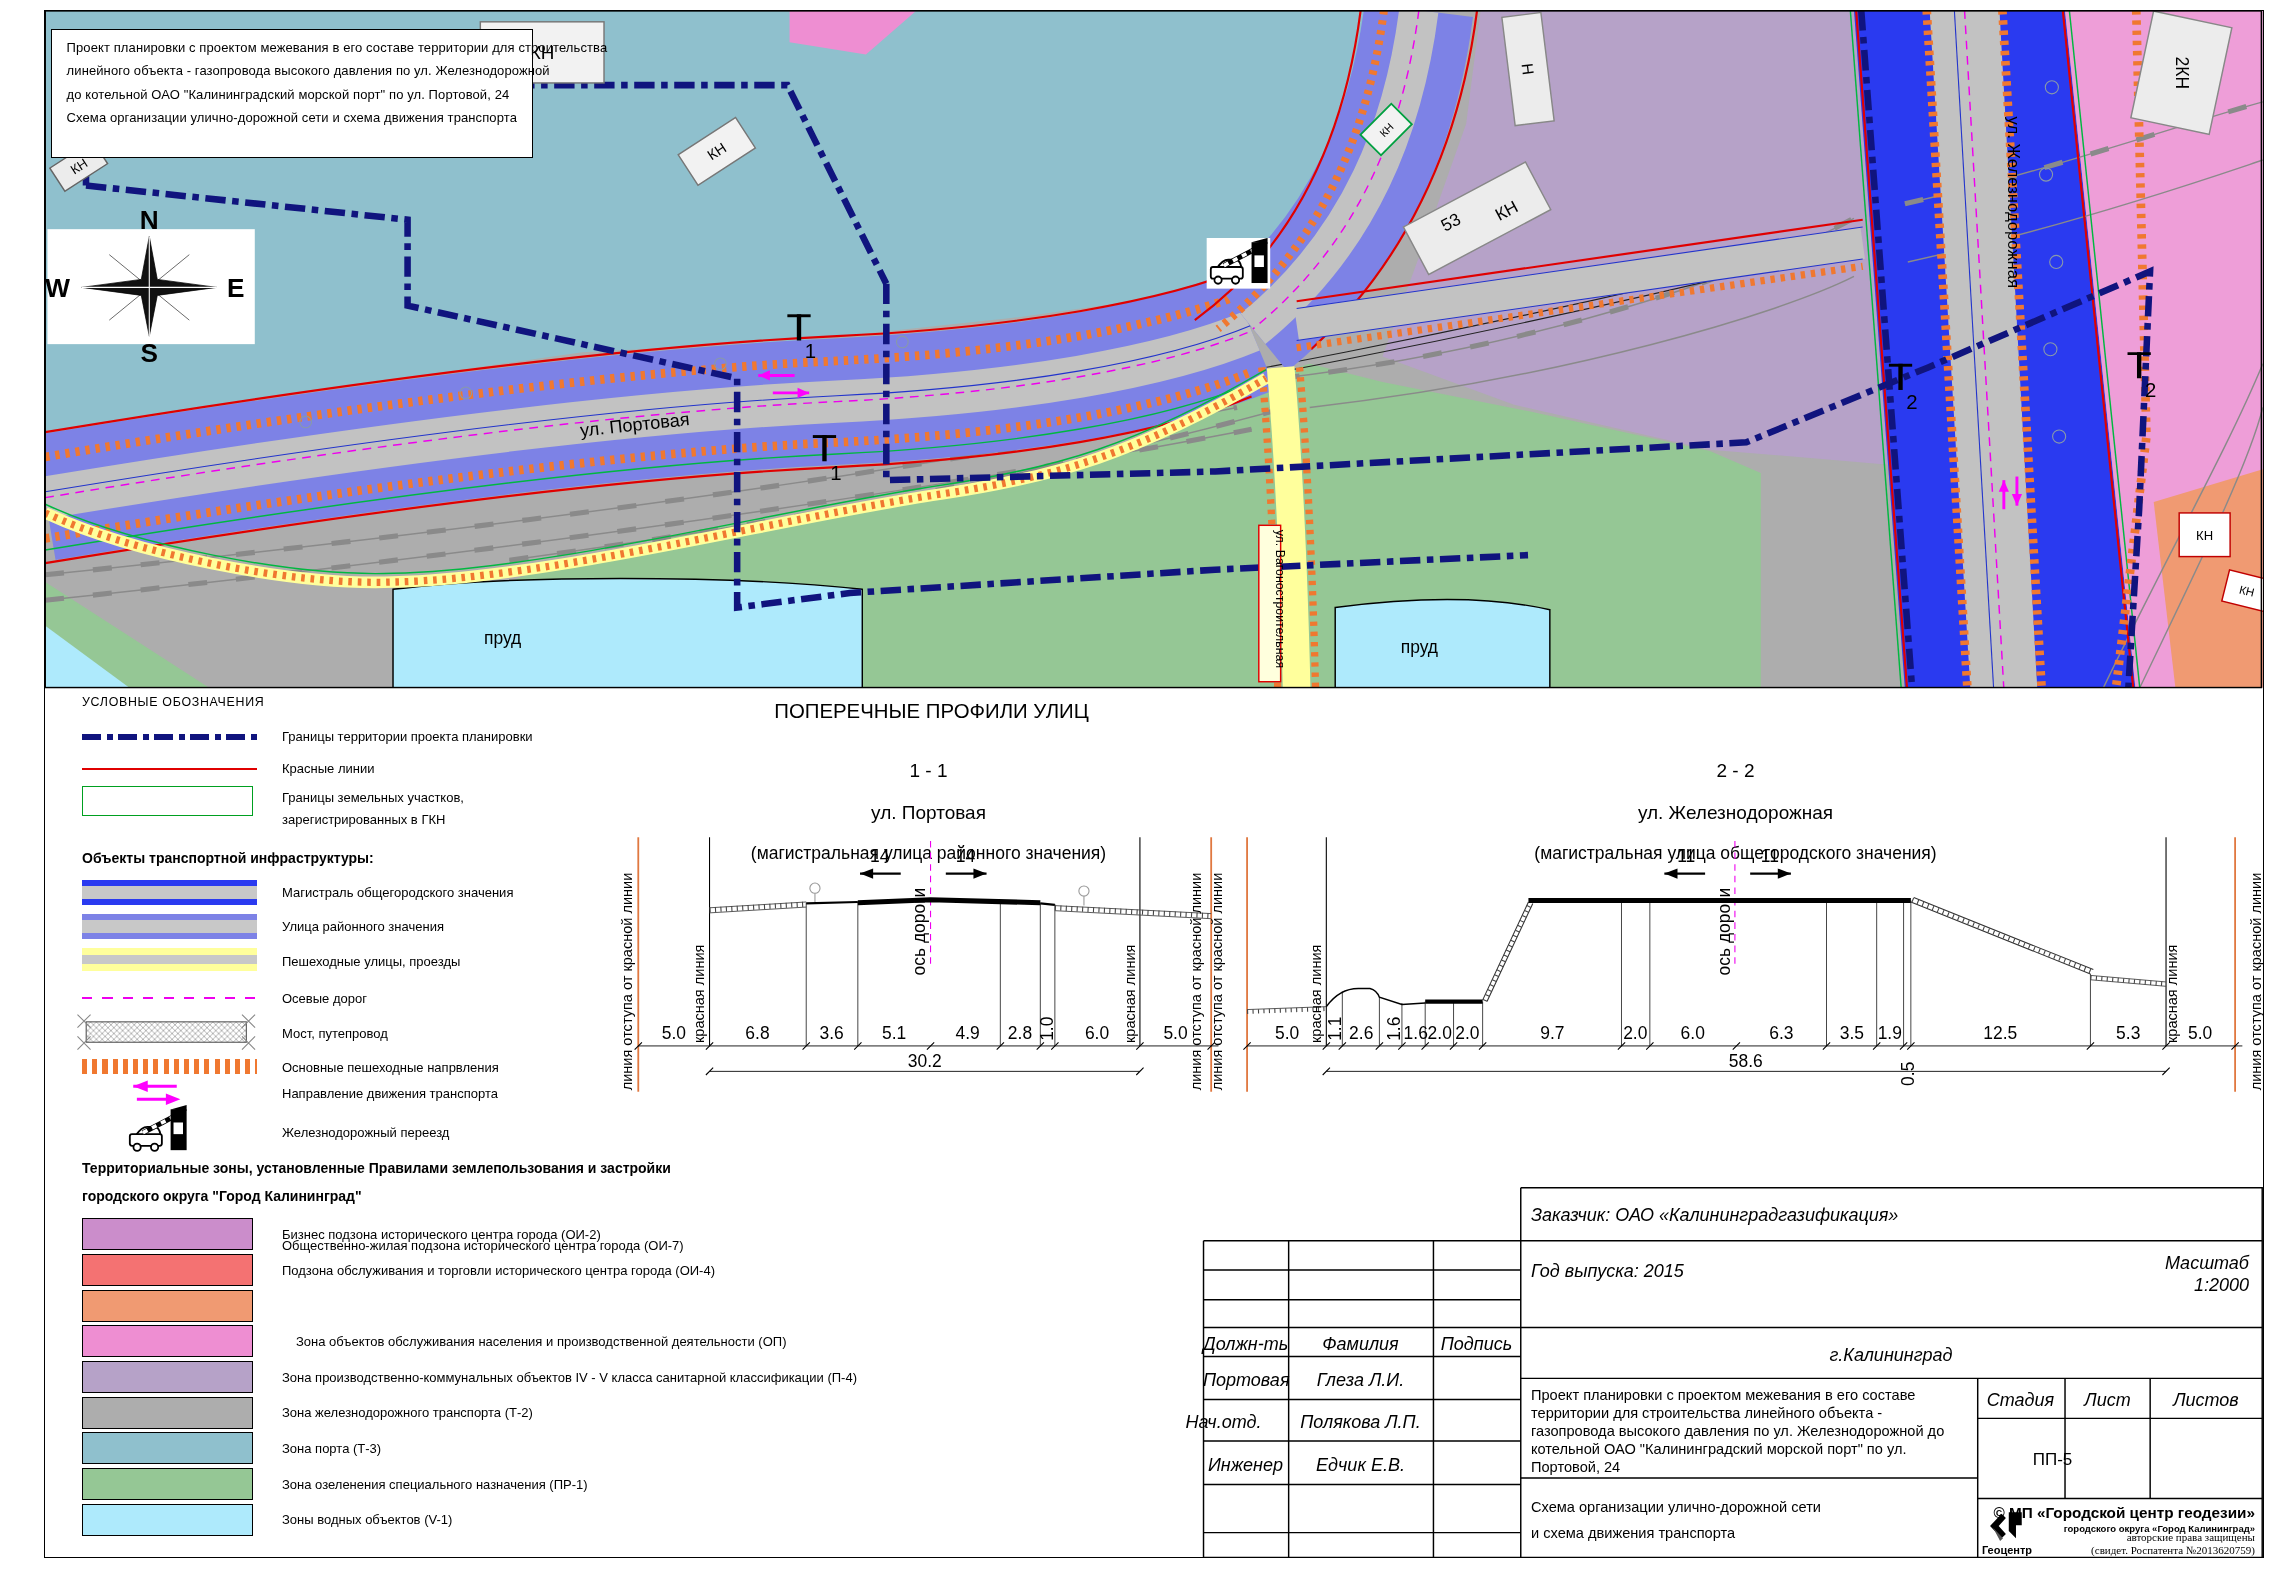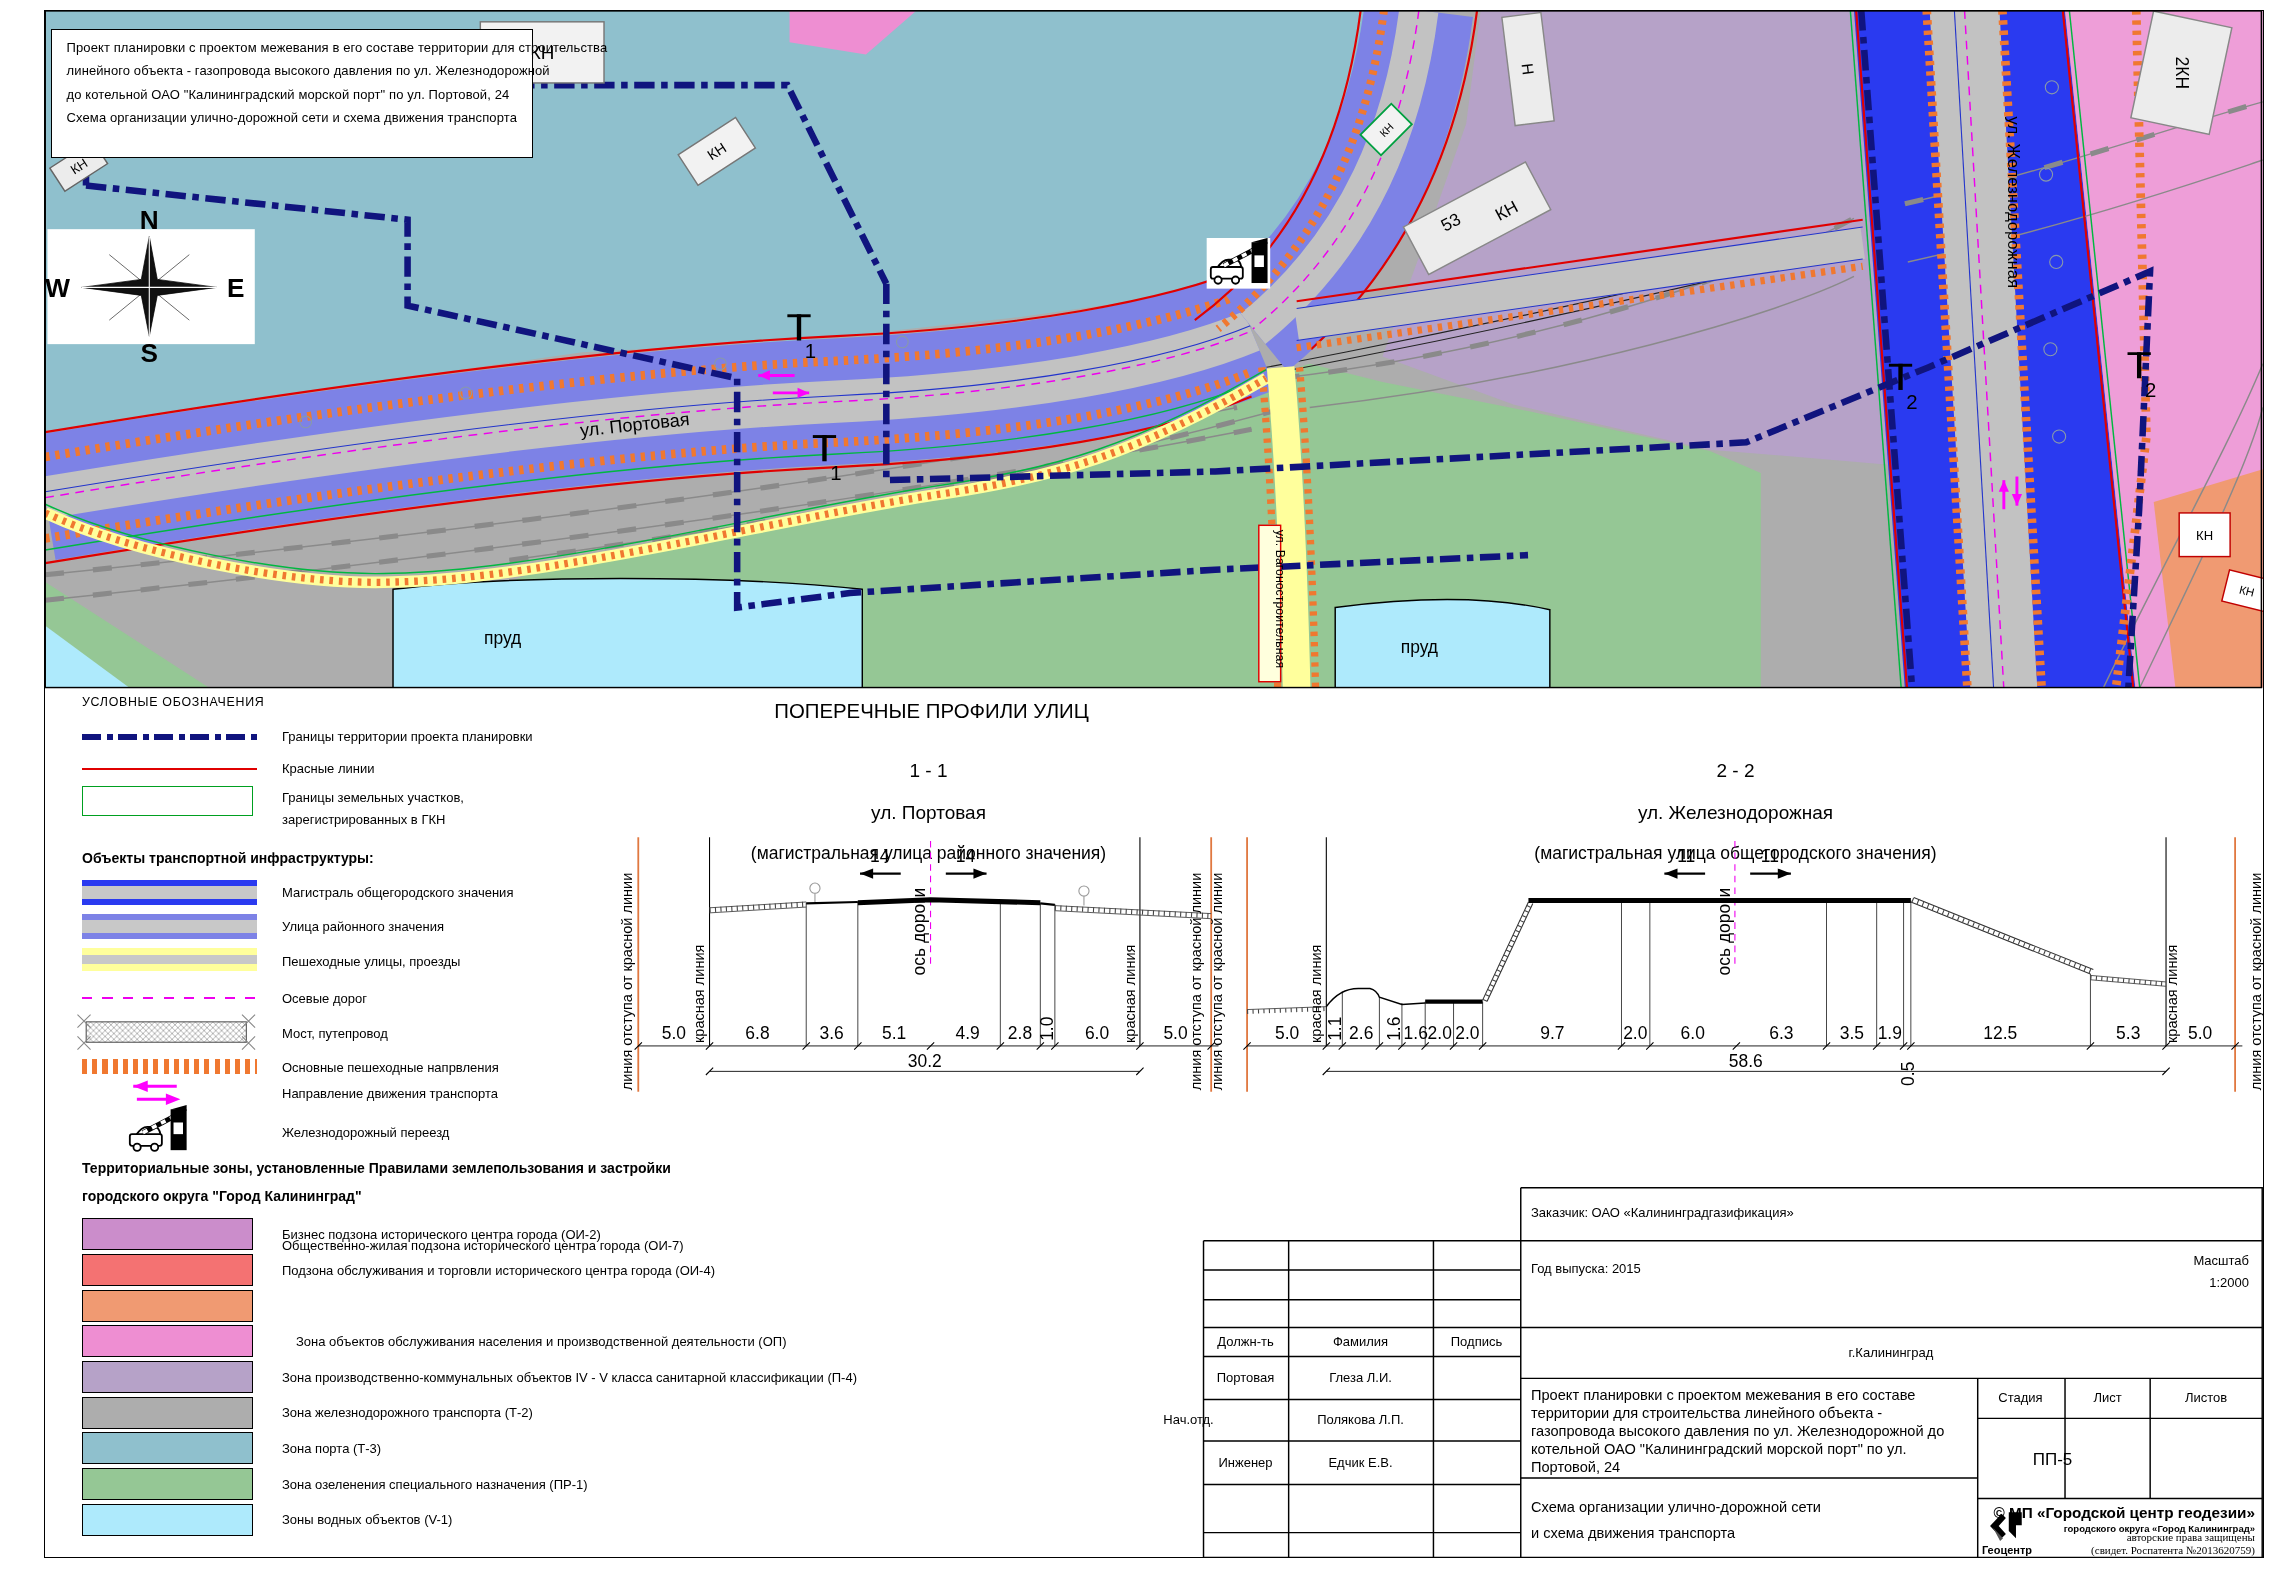--- a/index.html
+++ b/index.html
@@ -12,21 +12,21 @@
   .lgt{font-size:12.4px;letter-spacing:0.7px;}
   .lglabel{font-size:13px;white-space:nowrap;}
   .lghead{font-size:14px;font-weight:bold;white-space:nowrap;}
   .navydash{height:5.8px;background:repeating-linear-gradient(90deg,#10147e 0 19px,transparent 19px 25px,#10147e 25px 31px,transparent 31px 36px);}
   .redline{height:2.2px;background:#e00000;}
   .greenrect{border:1.5px solid #00a020;background:#fff;}
   .strip3{display:flex;flex-direction:column;}
   .magdash{height:2.2px;background:repeating-linear-gradient(90deg,#ee00ee 0 10.2px,transparent 10.2px 20.4px);}
   .orangeticks{height:14.6px;background:repeating-linear-gradient(90deg,#f07830 0 5.1px,transparent 5.1px 10.2px);}
   .profhead{text-align:center;white-space:nowrap;}
-  .stxt{font-size:13px;white-space:nowrap;}
+  .stxt{font-size:18px;white-space:nowrap;font-style:italic;}
   .ctr{text-align:center;}
   .rgt{text-align:right;}
   svg text{font-family:"Liberation Sans",sans-serif;fill:#000;}
 </style>
 </head>
 <body>
 
 <svg width="0" height="0" style="position:absolute">
   <defs>
     <symbol id="rxing" viewBox="0 0 88 70">
@@ -508,21 +508,21 @@
   <div class="abs stxt rgt" style="left:2118px;top:1253px;width:131px">Масштаб</div>
   <div class="abs stxt rgt" style="left:2118px;top:1275px;width:131px">1:2000</div>
   <div class="abs stxt ctr" style="left:1520px;top:1345px;width:742px">г.Калининград</div>
 
   <div class="abs stxt ctr" style="left:1203px;top:1334px;width:85px">Должн-ть</div>
   <div class="abs stxt ctr" style="left:1288px;top:1334px;width:145px">Фамилия</div>
   <div class="abs stxt ctr" style="left:1433px;top:1334px;width:87px">Подпись</div>
 
   <div class="abs stxt ctr" style="left:1203px;top:1370px;width:85px">Портовая</div>
   <div class="abs stxt ctr" style="left:1288px;top:1370px;width:145px">Глеза Л.И.</div>
-  <div class="abs stxt ctr" style="left:1146px;top:1412px;width:85px">Нач.отд.</div>
+  <div class="abs stxt ctr" style="left:1181px;top:1412px;width:85px">Нач.отд.</div>
   <div class="abs stxt ctr" style="left:1288px;top:1412px;width:145px">Полякова Л.П.</div>
   <div class="abs stxt ctr" style="left:1203px;top:1455px;width:85px">Инженер</div>
   <div class="abs stxt ctr" style="left:1288px;top:1455px;width:145px">Едчик Е.В.</div>
 
   <div class="abs" style="left:1531px;top:1386px;width:429px;font-size:14.6px;line-height:18px">Проект планировки с проектом межевания в его составе территории для строительства линейного объекта - газопровода высокого давления по ул. Железнодорожной до котельной ОАО "Калининградский морской порт" по ул. Портовой, 24</div>
   <div class="abs stxt ctr" style="left:1977px;top:1390px;width:87px">Стадия</div>
   <div class="abs stxt ctr" style="left:2065px;top:1390px;width:85px">Лист</div>
   <div class="abs stxt ctr" style="left:2150px;top:1390px;width:112px">Листов</div>
   <div class="abs ctr" style="left:2000px;top:1450px;width:105px;font-size:17px">ПП-5</div>
 

